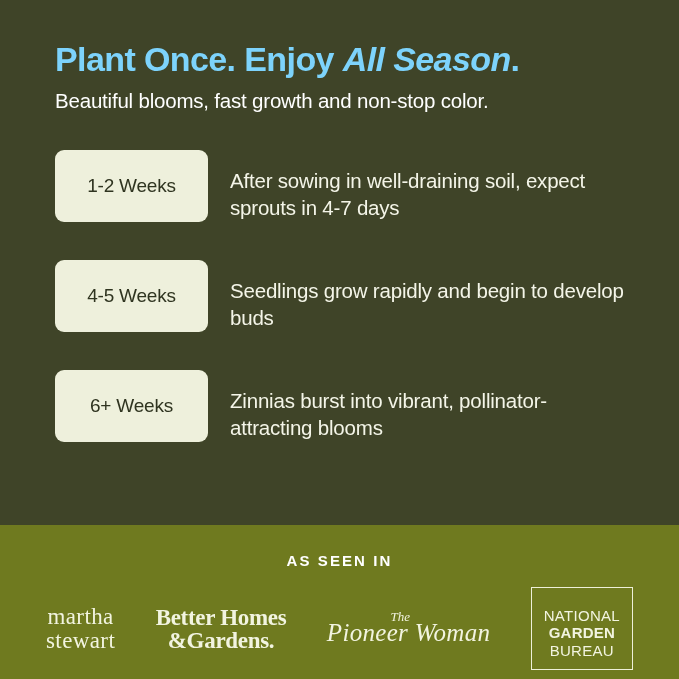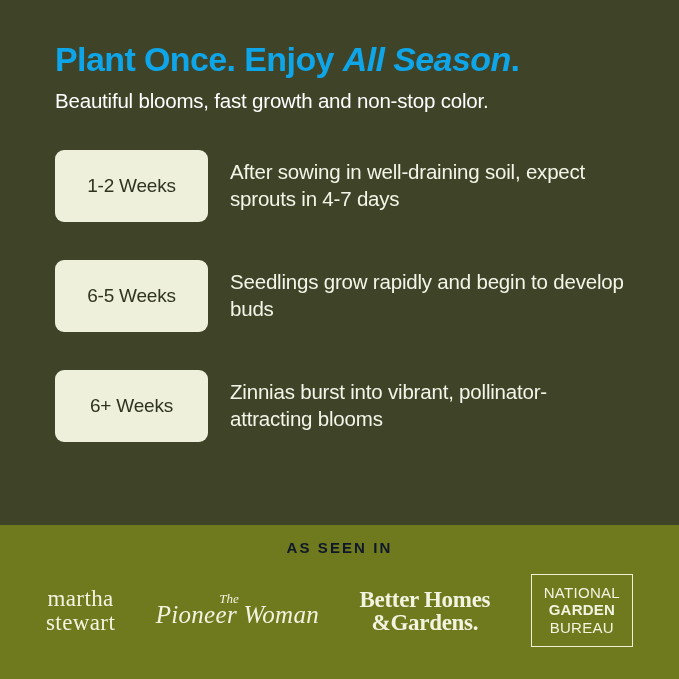--- a/index.html
+++ b/index.html
@@ -26,21 +26,21 @@
     height: 525px;
     padding: 0 55px;
     box-sizing: border-box;
     position: relative;
   }
   .headline {
     margin: 0;
     padding-top: 40px;
     font-size: 34px;
     font-weight: bold;
-    color: #0ea5e9;
+    color: #7dd3fc;
     letter-spacing: -0.6px;
     line-height: 1.12;
     white-space: nowrap;
   }
   .headline .italic {
     font-style: italic;
   }
   .subhead {
     margin: 0;
     padding-top: 11px;
@@ -53,21 +53,21 @@
   }
   
   .timeline {
     margin-top: 36px;
     display: flex;
     flex-direction: column;
     gap: 38px;
   }
   .timeline-row {
     display: flex;
-    align-items: flex-start;
+    align-items: flex-end;
     height: 72px;
   }
   .badge {
     width: 153px;
     height: 72px;
     flex: 0 0 153px;
     background: #eef0dc;
     border-radius: 9px;
     display: flex;
     align-items: center;
@@ -92,24 +92,24 @@
   
   .footer {
     height: 154px;
     background: #6f7a1f;
     box-sizing: border-box;
     display: flex;
     flex-direction: column;
     align-items: center;
   }
   .as-seen-in {
-    margin-top: 14px;
+    margin-top: 27px;
     font-size: 15px;
     font-weight: bold;
-    color: #0f172a;
+    color: #ffffff;
     letter-spacing: 2.1px;
   }
   .logos {
     margin-top: 18px;
     width: 679px;
     display: flex;
     align-items: center;
     justify-content: space-between;
     padding: 0 46px;
     box-sizing: border-box;
@@ -155,21 +155,21 @@
     transform: translateX(-18px);
   }
   .logo-pioneer .main {
     font-size: 25px;
     letter-spacing: 0.3px;
     margin-top: 9px;
   }
   
   .logo-ngb {
     border: 1.6px solid #eef0d8;
-    padding: 9px 12px 10px 12px;
+    padding: 19px 12px 10px 12px;
     line-height: 1.16;
     font-size: 15px;
     letter-spacing: 0.3px;
     text-align: center;
   }
   .logo-ngb .ngb-mid {
     font-weight: bold;
     letter-spacing: 0.2px;
   }
 </style>
@@ -188,21 +188,21 @@
 
       <div class="timeline-row">
         <div class="badge">
           <span class="badge-label">1-2 Weeks</span>
         </div>
         <div class="row-desc">After sowing in well-draining soil, expect sprouts in 4-7 days</div>
       </div>
 
       <div class="timeline-row">
         <div class="badge">
-          <span class="badge-label">6-5 Weeks</span>
+          <span class="badge-label">4-5 Weeks</span>
         </div>
         <div class="row-desc">Seedlings grow rapidly and begin to develop buds</div>
       </div>
 
       <div class="timeline-row">
         <div class="badge">
           <span class="badge-label">6+ Weeks</span>
         </div>
         <div class="row-desc">Zinnias burst into vibrant, pollinator-attracting blooms</div>
       </div>
@@ -213,28 +213,28 @@
   <div class="footer">
     <div class="as-seen-in">AS SEEN IN</div>
 
     <div class="logos">
 
       <div class="logo logo-martha">
         <span>martha</span>
         <span>stewart</span>
       </div>
 
+      <div class="logo logo-bhg">
+        <span>Better Homes</span>
+        <span class="line2">&amp;Gardens.</span>
+      </div>
+
       <div class="logo logo-pioneer">
         <span class="the">The</span>
         <span class="main">Pioneer Woman</span>
-      </div>
-
-      <div class="logo logo-bhg">
-        <span>Better Homes</span>
-        <span class="line2">&amp;Gardens.</span>
       </div>
 
       <div class="logo logo-ngb">
         <div>NATIONAL</div>
         <div class="ngb-mid">GARDEN</div>
         <div>BUREAU</div>
       </div>
 
     </div>
   </div>

